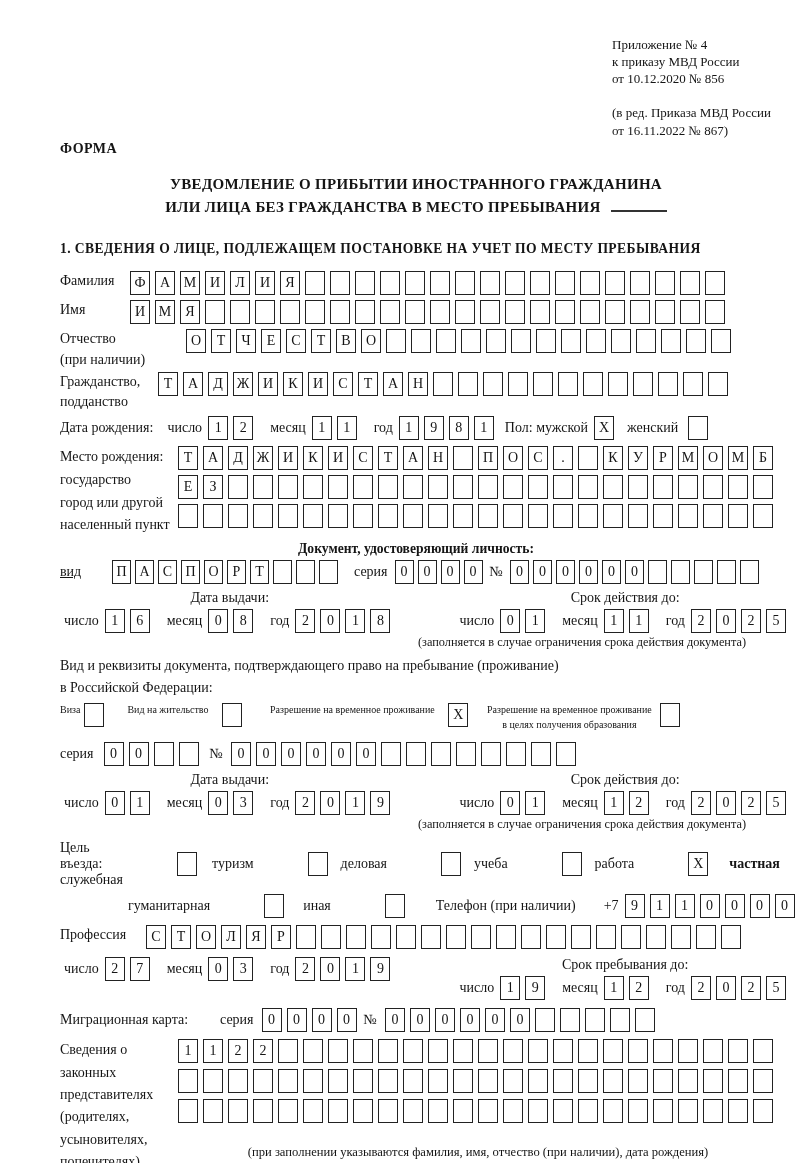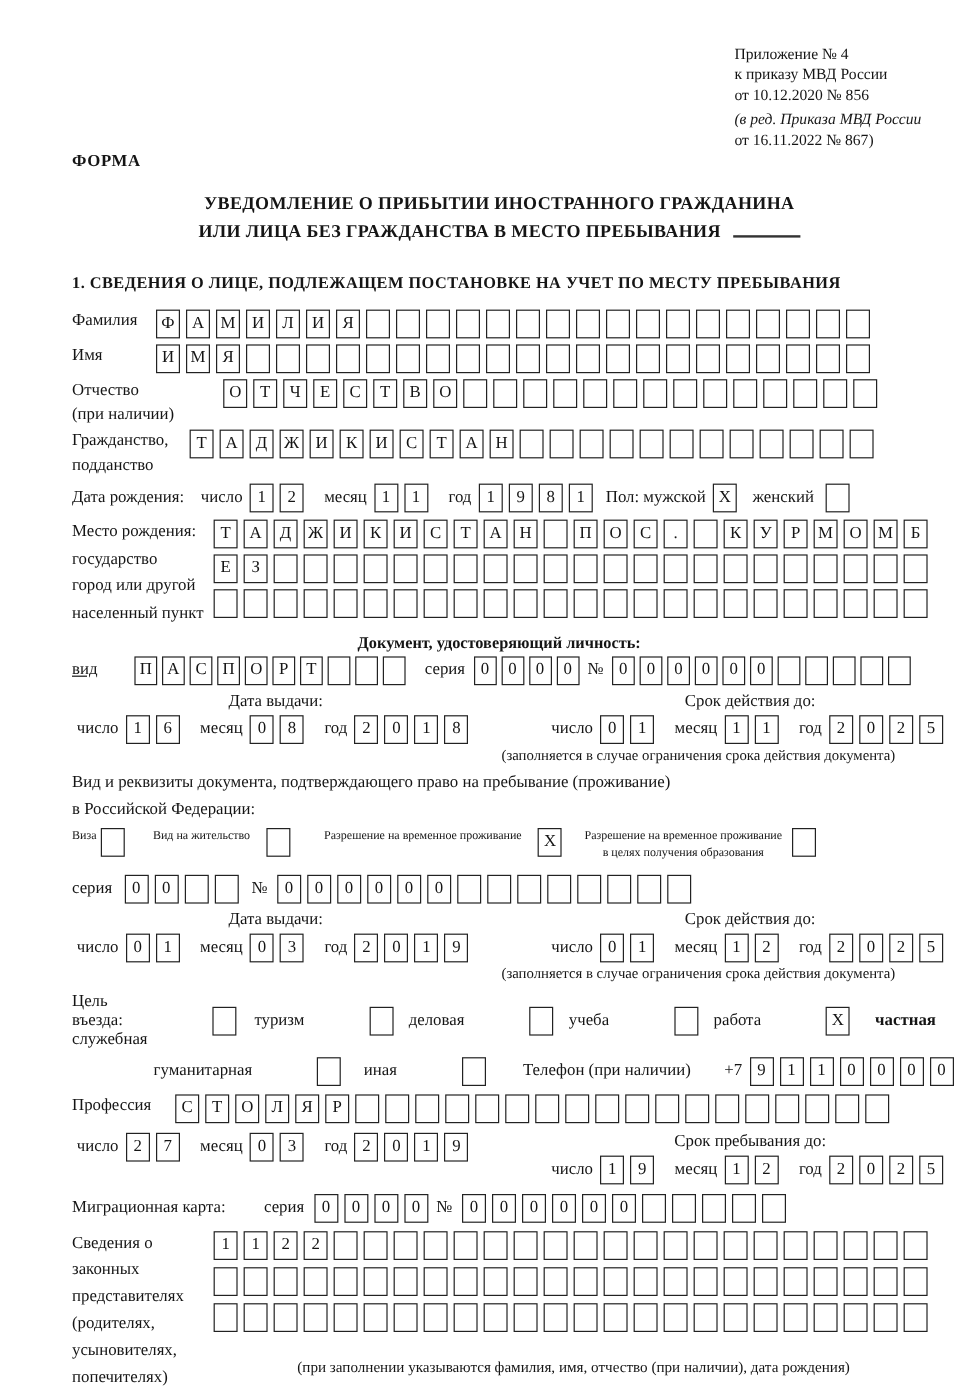--- a/index.html
+++ b/index.html
@@ -2,21 +2,21 @@
 <html><head>
 <meta charset="utf-8">
 <style>
   html,body{margin:0;padding:0;background:#fff;}
   .page{
     width:800px;height:1163px;box-sizing:border-box;position:relative;
     padding:36px 28px 0 60px;overflow:hidden;
     font-family:"Liberation Serif","DejaVu Serif",serif;color:#151515;background:#fff;
   }
   .hdr{margin-left:552px;font-size:13px;line-height:1.32;}
-  .hdr .sub{margin-top:3px;font-style:italic;}
+  .hdr .sub{margin-top:17px;}
   .forma{padding-right:14px;font-weight:bold;font-size:14px;margin-top:2px;letter-spacing:.5px;}
   .title{text-align:center;font-weight:bold;font-size:15px;line-height:1.55;margin-top:16px;letter-spacing:.3px;}
   .blank-line{display:inline-block;width:56px;border-bottom:2px solid #333;height:.9em;margin-left:10px;}
   .sec-heading{font-weight:bold;font-size:13.6px;margin-top:22px;letter-spacing:.4px;white-space:nowrap;}
   .frow{display:flex;align-items:flex-start;margin-top:5px;}
   .flabel{font-size:14px;line-height:1.45;flex:0 0 auto;}
   .boxes{display:inline-flex;flex:0 0 auto;}
   .cell{
     width:20px;height:24px;box-sizing:border-box;border:1.6px solid #222;
     margin-right:5px;display:inline-flex;align-items:center;justify-content:center;

